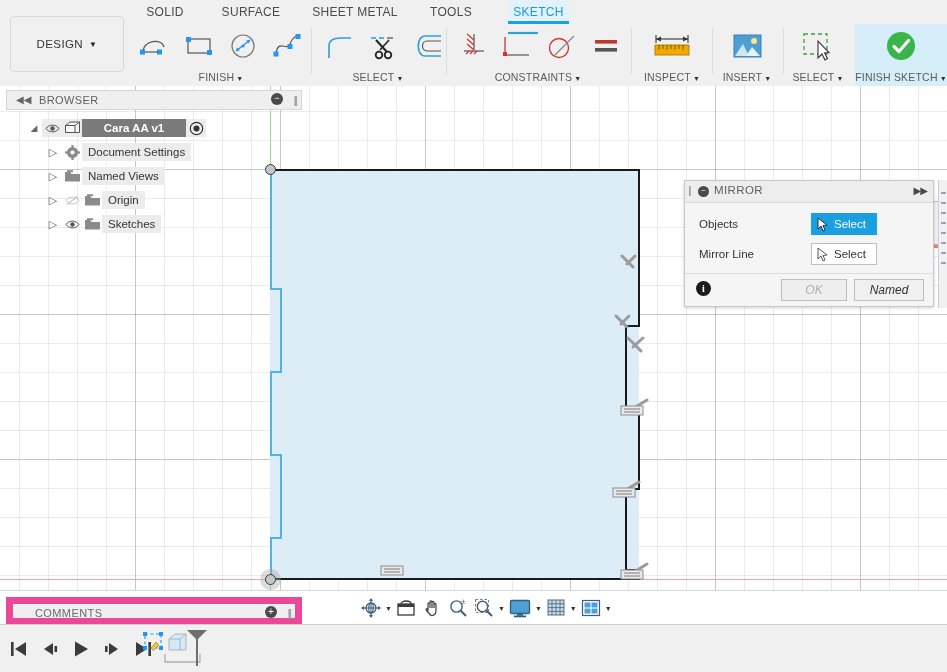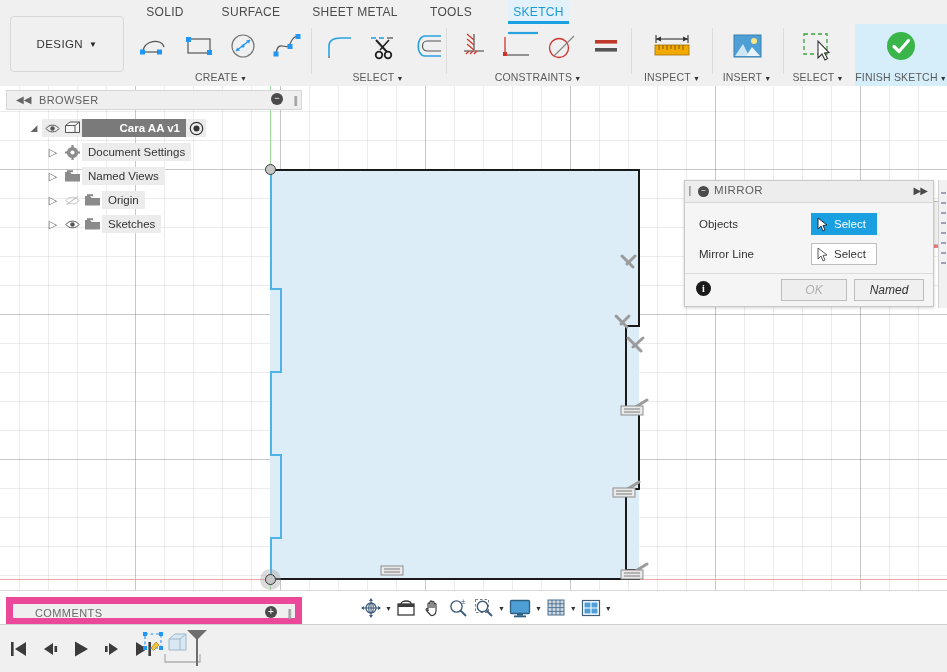--- a/index.html
+++ b/index.html
@@ -178,21 +178,21 @@
       <div class="ibtn">
         <svg width="34" height="28" viewBox="0 0 34 28">
           <path d="M6 22 C8 6, 17 20, 20 12 C22 7, 25 4, 28 4" fill="none" stroke="#555" stroke-width="1.2"></path>
           <rect x="3.5" y="19.5" width="5" height="5" fill="#2196f3"></rect>
           <rect x="17.5" y="12" width="5" height="5" fill="#2196f3"></rect>
           <rect x="25.5" y="2" width="5" height="5" fill="#2196f3"></rect>
         </svg>
       </div>
     </div>
     <div class="glabel">
-      <span>CREATE</span><span class="cb">▼</span>
+      <span>FINISH</span><span class="cb">▼</span>
     </div>
   </div>
   <div class="gsep" style="left:311px;"></div>
 
   <div class="group" style="left:318px;width:120px;">
     <div class="icons">
       <div class="ibtn">
         <svg width="34" height="28" viewBox="0 0 34 28">
           <path d="M6 24 L6 14 C6 8, 11 6, 18 6 L28 6" fill="none" stroke="#29a3df" stroke-width="1.6"></path>
           <path d="M6 24 L6 26" stroke="#555" stroke-width="1.2"></path>
@@ -454,21 +454,21 @@
           <circle cx="7.5" cy="5.5" r="2.2" fill="#555"></circle>
         </svg>
     </span>
     <span class="ibx">
       <svg width="17" height="15" viewBox="0 0 17 15">
           <path d="M1.5 4.5 L6 1 L15.5 1 L15.5 11.5 L6 11.5 L1.5 11.5 Z" fill="#f7f7f7" stroke="#555" stroke-width="1"></path>
           <path d="M1.5 4.5 L11 4.5 L11 11.5" fill="none" stroke="#555" stroke-width="1"></path>
           <path d="M11 4.5 L15.5 1" fill="none" stroke="#555" stroke-width="1"></path>
         </svg>
     </span>
-    <span class="tw" style="min-width:92px;text-align:right;">Cara AA v1</span>
+    <span class="tw" style="min-width:92px;text-align:center;">Cara AA v1</span>
     <span class="ibx">
       <svg width="15" height="15" viewBox="0 0 15 15">
           <circle cx="7.5" cy="7.5" r="6.2" fill="none" stroke="#333" stroke-width="1.2"></circle>
           <circle cx="7.5" cy="7.5" r="3" fill="#333"></circle>
         </svg>
     </span>
   </div>
 
   <div class="trow" style="padding-left:38px;">
     <span class="tri">▷</span>

